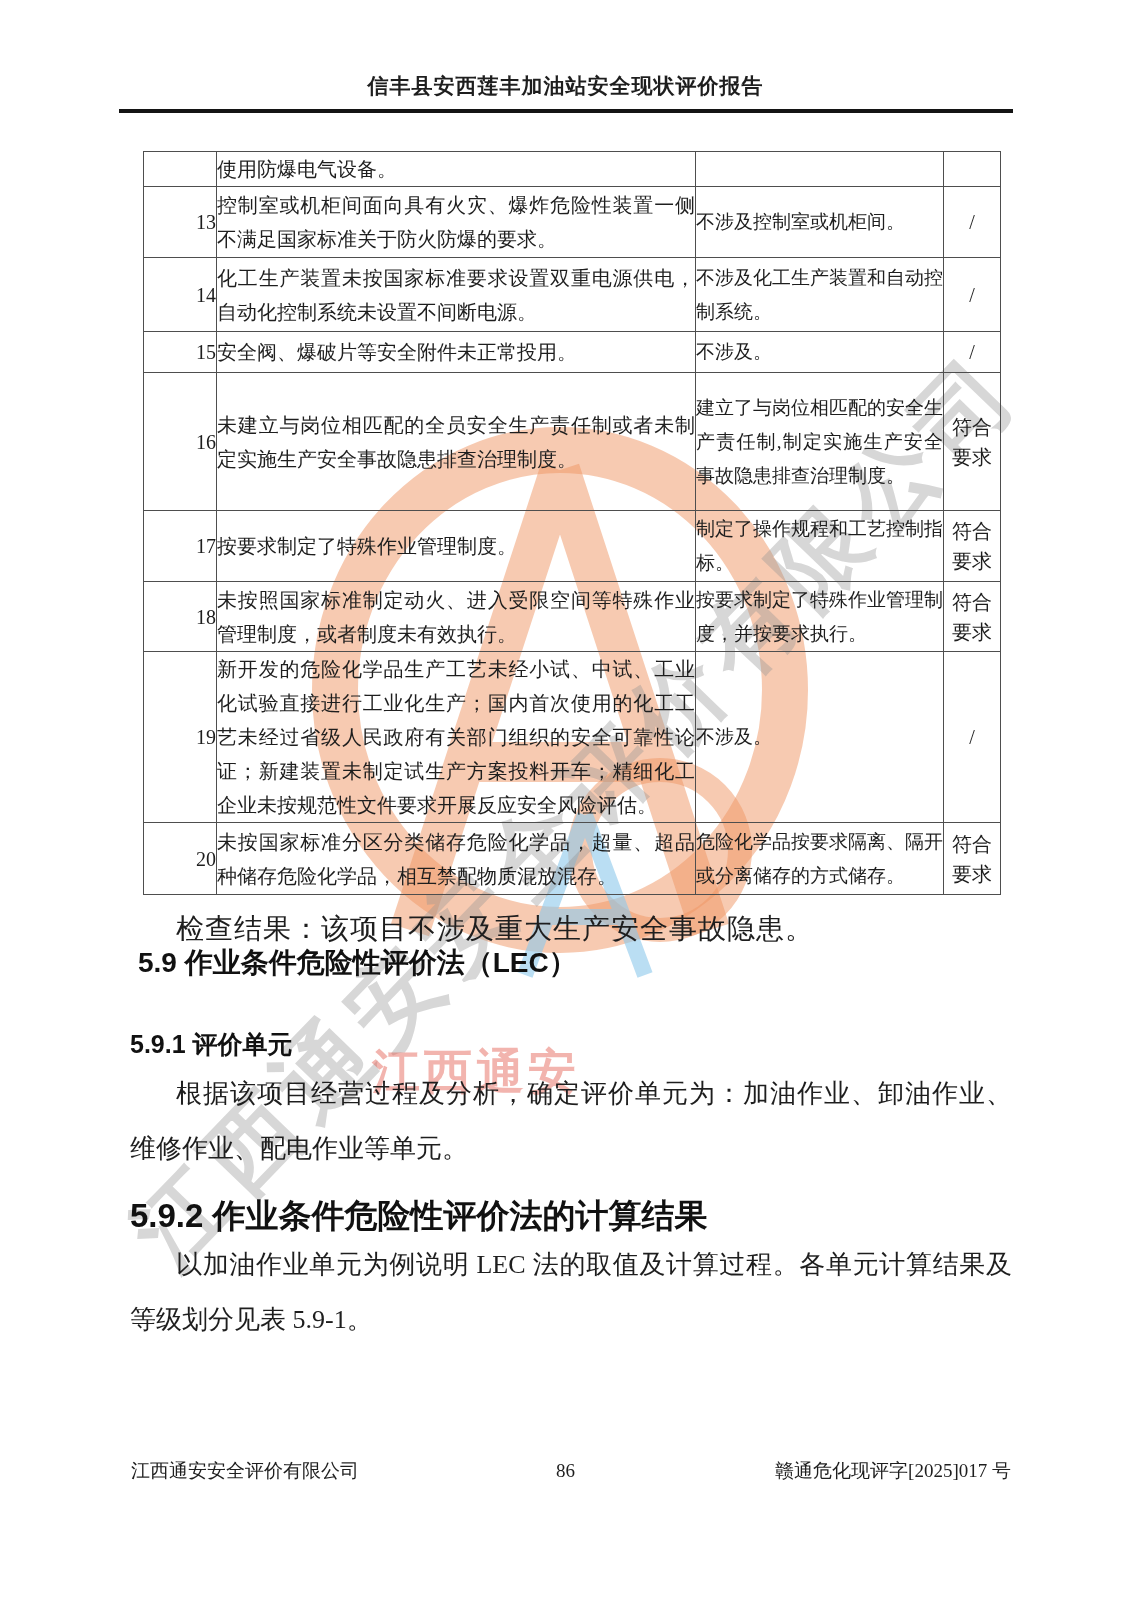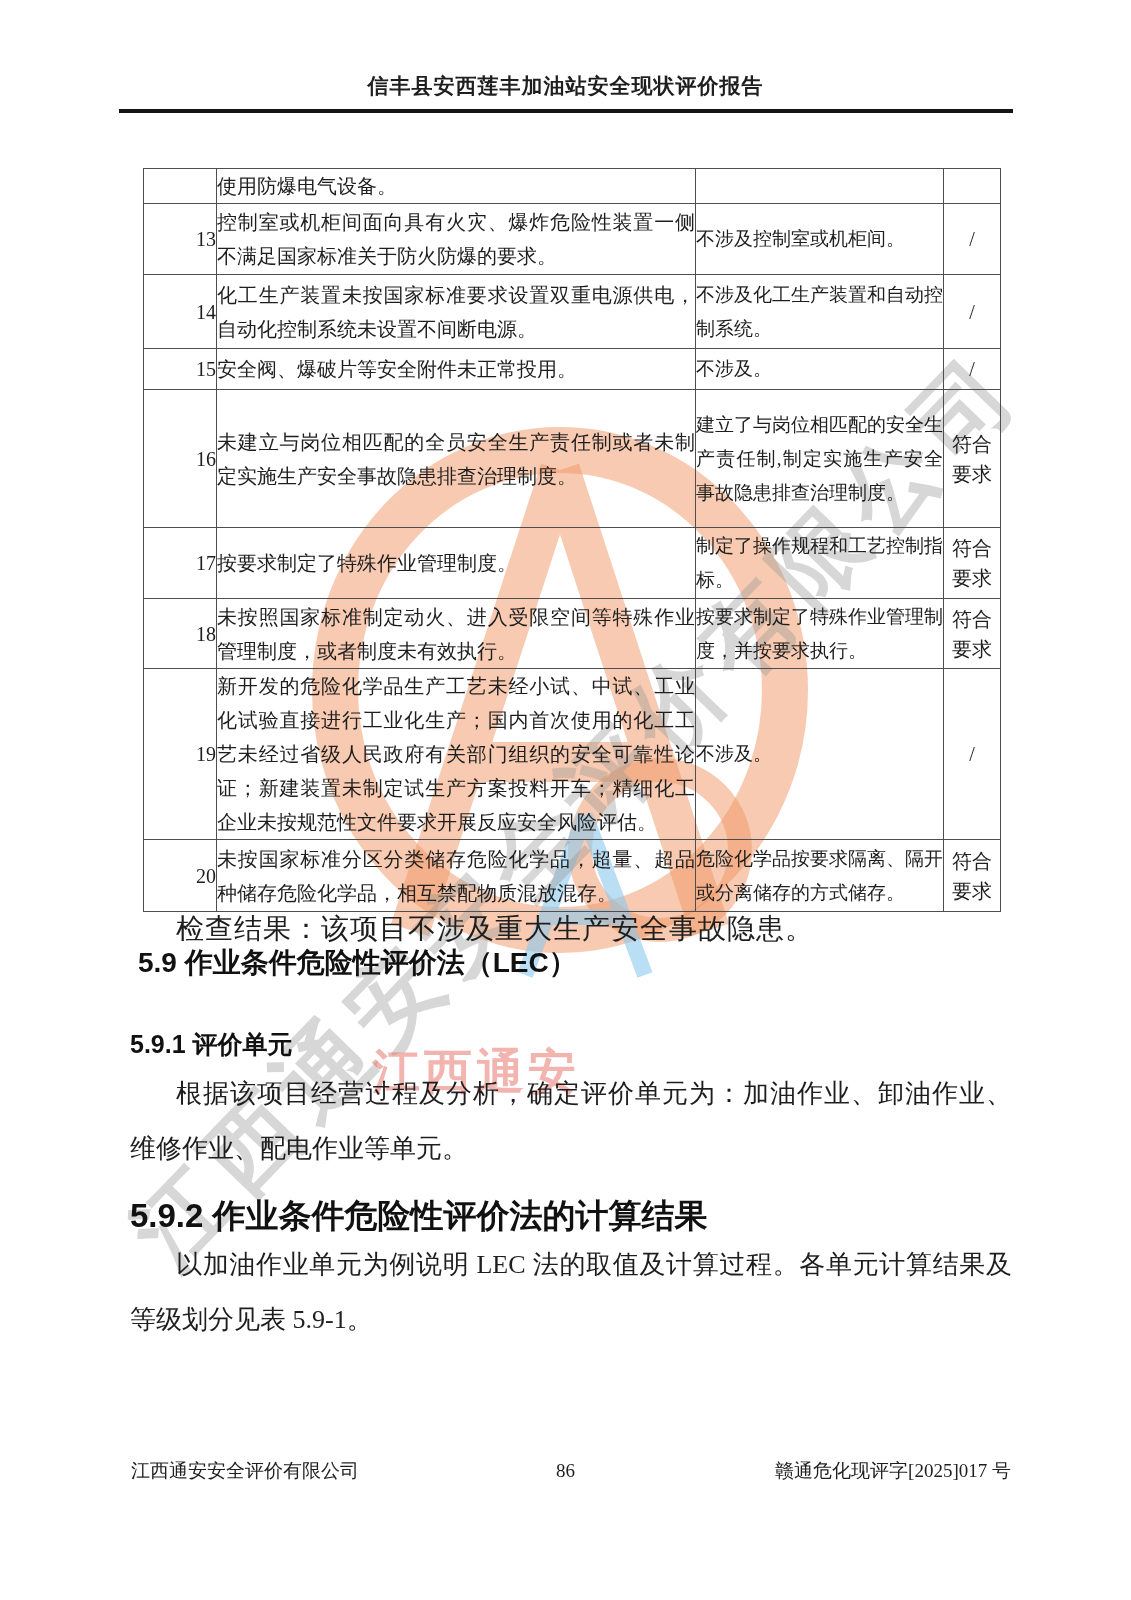--- a/index.html
+++ b/index.html
@@ -33,21 +33,21 @@
   .content{position:absolute;inset:0;z-index:1;}
   .header-title{
     position:absolute;top:72px;left:0;width:100%;
     text-align:center;font-size:21px;font-weight:bold;letter-spacing:1px;
   }
   .header-rule{
     position:absolute;top:109px;left:119px;width:894px;height:4px;
     background:#141414;
   }
   table.check{
-    position:absolute;left:143px;top:168px;width:853px;
+    position:absolute;left:143px;top:151px;width:853px;
     border-collapse:collapse;table-layout:fixed;
     font-size:20px;line-height:34px;
   }
   table.check td{
     border:1px solid #4e4e4e;
     vertical-align:middle;
     padding:0;
     overflow:hidden;
   }
   td.c-no{width:72px;text-align:right;}

